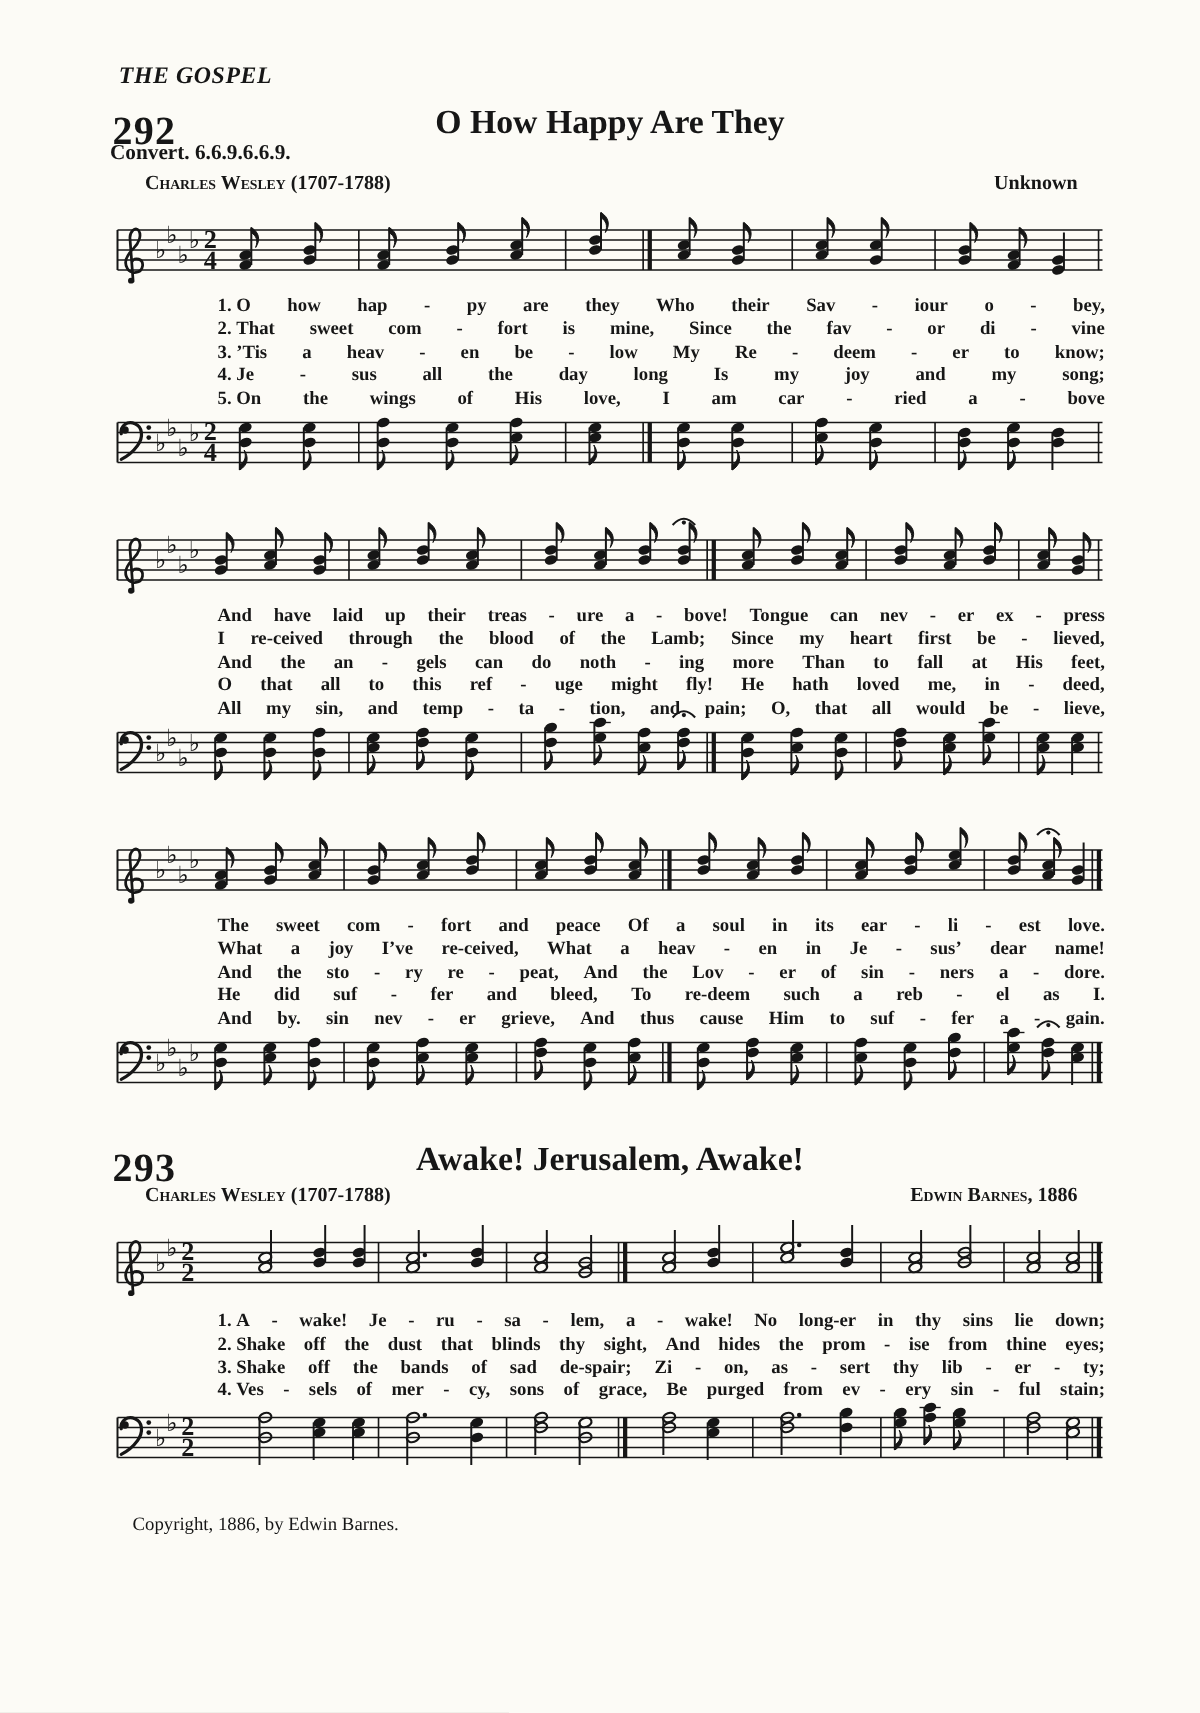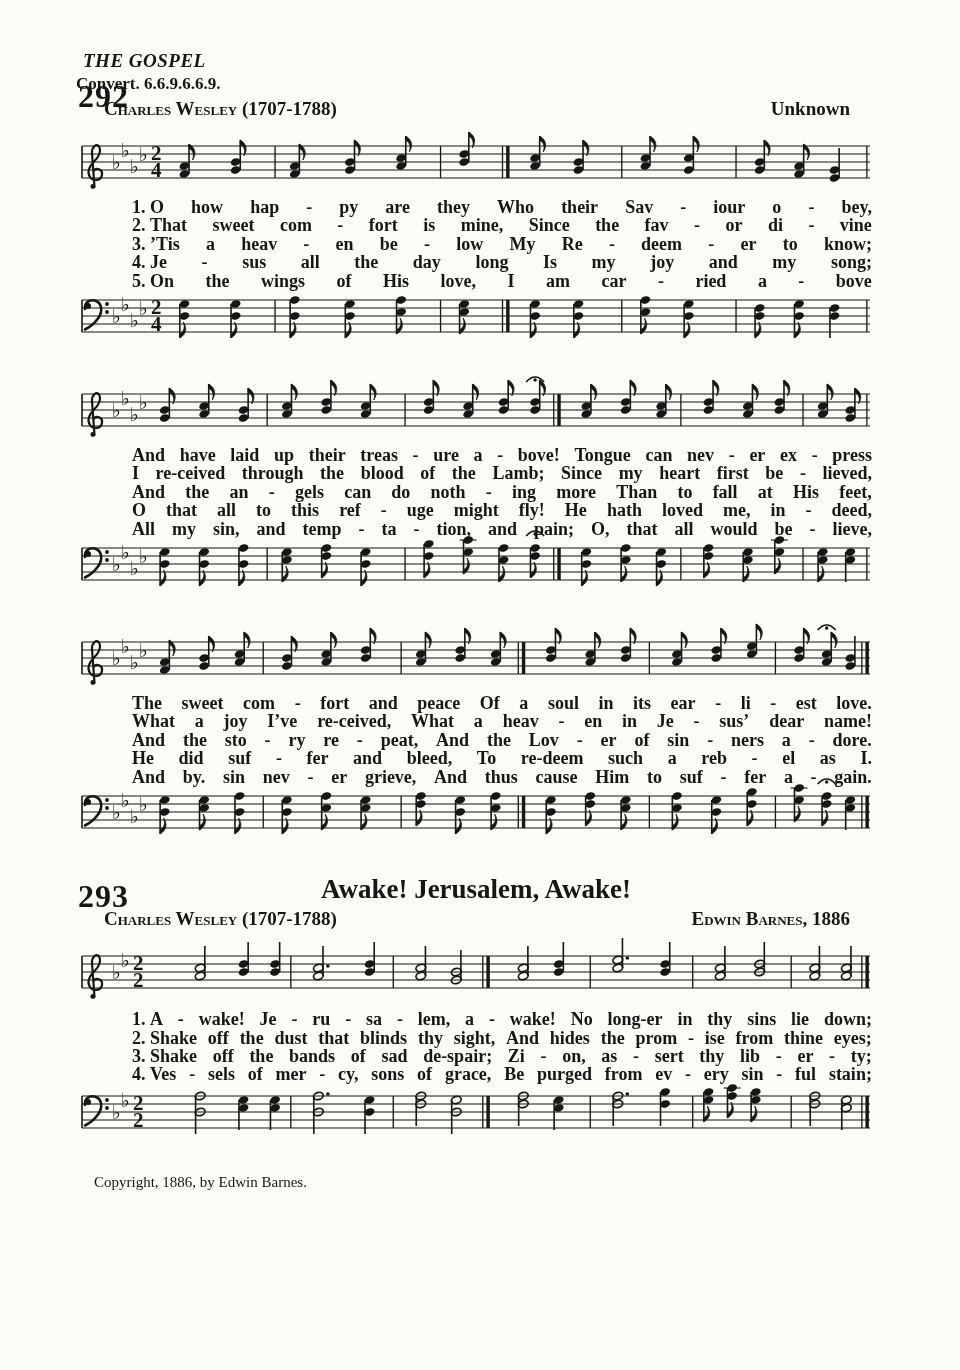--- a/index.html
+++ b/index.html
@@ -1,48 +1,49 @@
 <!DOCTYPE html>
 <html><head>
 <meta charset="utf-8">
 <style>
   html,body{margin:0;padding:0;background:#e8e6df;}
   .page{position:relative;width:960px;height:1370px;background:#fcfbf6;overflow:hidden;
         font-family:"Liberation Serif","DejaVu Serif",serif;color:#161616;}
-  .content{position:absolute;left:76px;top:50px;width:800px;}
+  .content{position:absolute;left:88px;top:50px;width:800px;}
   .running-head{font-size:19px;font-weight:700;font-style:italic;letter-spacing:.5px;margin:0 0 2px 7px;}
   .hymn{position:relative;}
   .hymn + .hymn{margin-top:6px;}
   .hymn-number{position:absolute;left:2px;top:2px;font-size:32px;font-weight:700;letter-spacing:1px;line-height:40px;}
   .hymn-title{margin:10px 0 0 0;font-size:27px;font-weight:700;text-align:center;line-height:30px;}
   .hymn-meter{font-weight:700;font-size:17px;line-height:20px;}
   .attrib{display:flex;justify-content:space-between;align-items:baseline;
-          padding:5px 26px 1px 28px;font-size:19px;font-weight:700;line-height:20px;}
+          padding:5px 26px 1px 28px;font-size:16px;font-weight:700;line-height:20px;}
   .sc{font-variant:small-caps;}
   .staff{width:800px;}
   .staff svg{display:block;width:800px;height:76px;overflow:visible;}
   .lyrics{padding:2px 4px 2px 56px;}
   .lyrics-4{padding-top:4px;padding-bottom:4px;}
-  .lyric-line{display:flex;justify-content:space-between;font-size:18px;font-weight:700;
-              line-height:18.4px;white-space:nowrap;}
+  .lyric-line{display:flex;justify-content:space-between;font-size:15px;font-weight:700;
+              line-height:18.4px;white-space:nowrap;margin-left:30px;}
   .lyric-line span{display:inline-block;}
   .footer{margin-top:8px;}
   .copyright{font-size:15px;margin-left:18px;line-height:20px;}
   .pageno{text-align:center;font-size:16px;font-weight:700;margin-top:4px;}
 </style>
 </head>
 <body>
 
 <div class="page">
   <div class="content">
 
     <div class="running-head">THE GOSPEL</div>
 
     <section class="hymn">
       <div class="hymn-number">292</div>
+      <h1 class="hymn-title">O How Happy Are They</h1>
       <div class="hymn-meter">Convert. 6.6.9.6.6.9.</div>
       <div class="attrib">
         <span class="sc">Charles Wesley (1707-1788)</span>
         <span>Unknown</span>
       </div>
 
       <div class="system">
         <div class="staff">
             <svg viewBox="0 0 800 76">
               <line x1="6" y1="26" x2="794" y2="26" stroke="#161616" stroke-width="1.1"></line>

